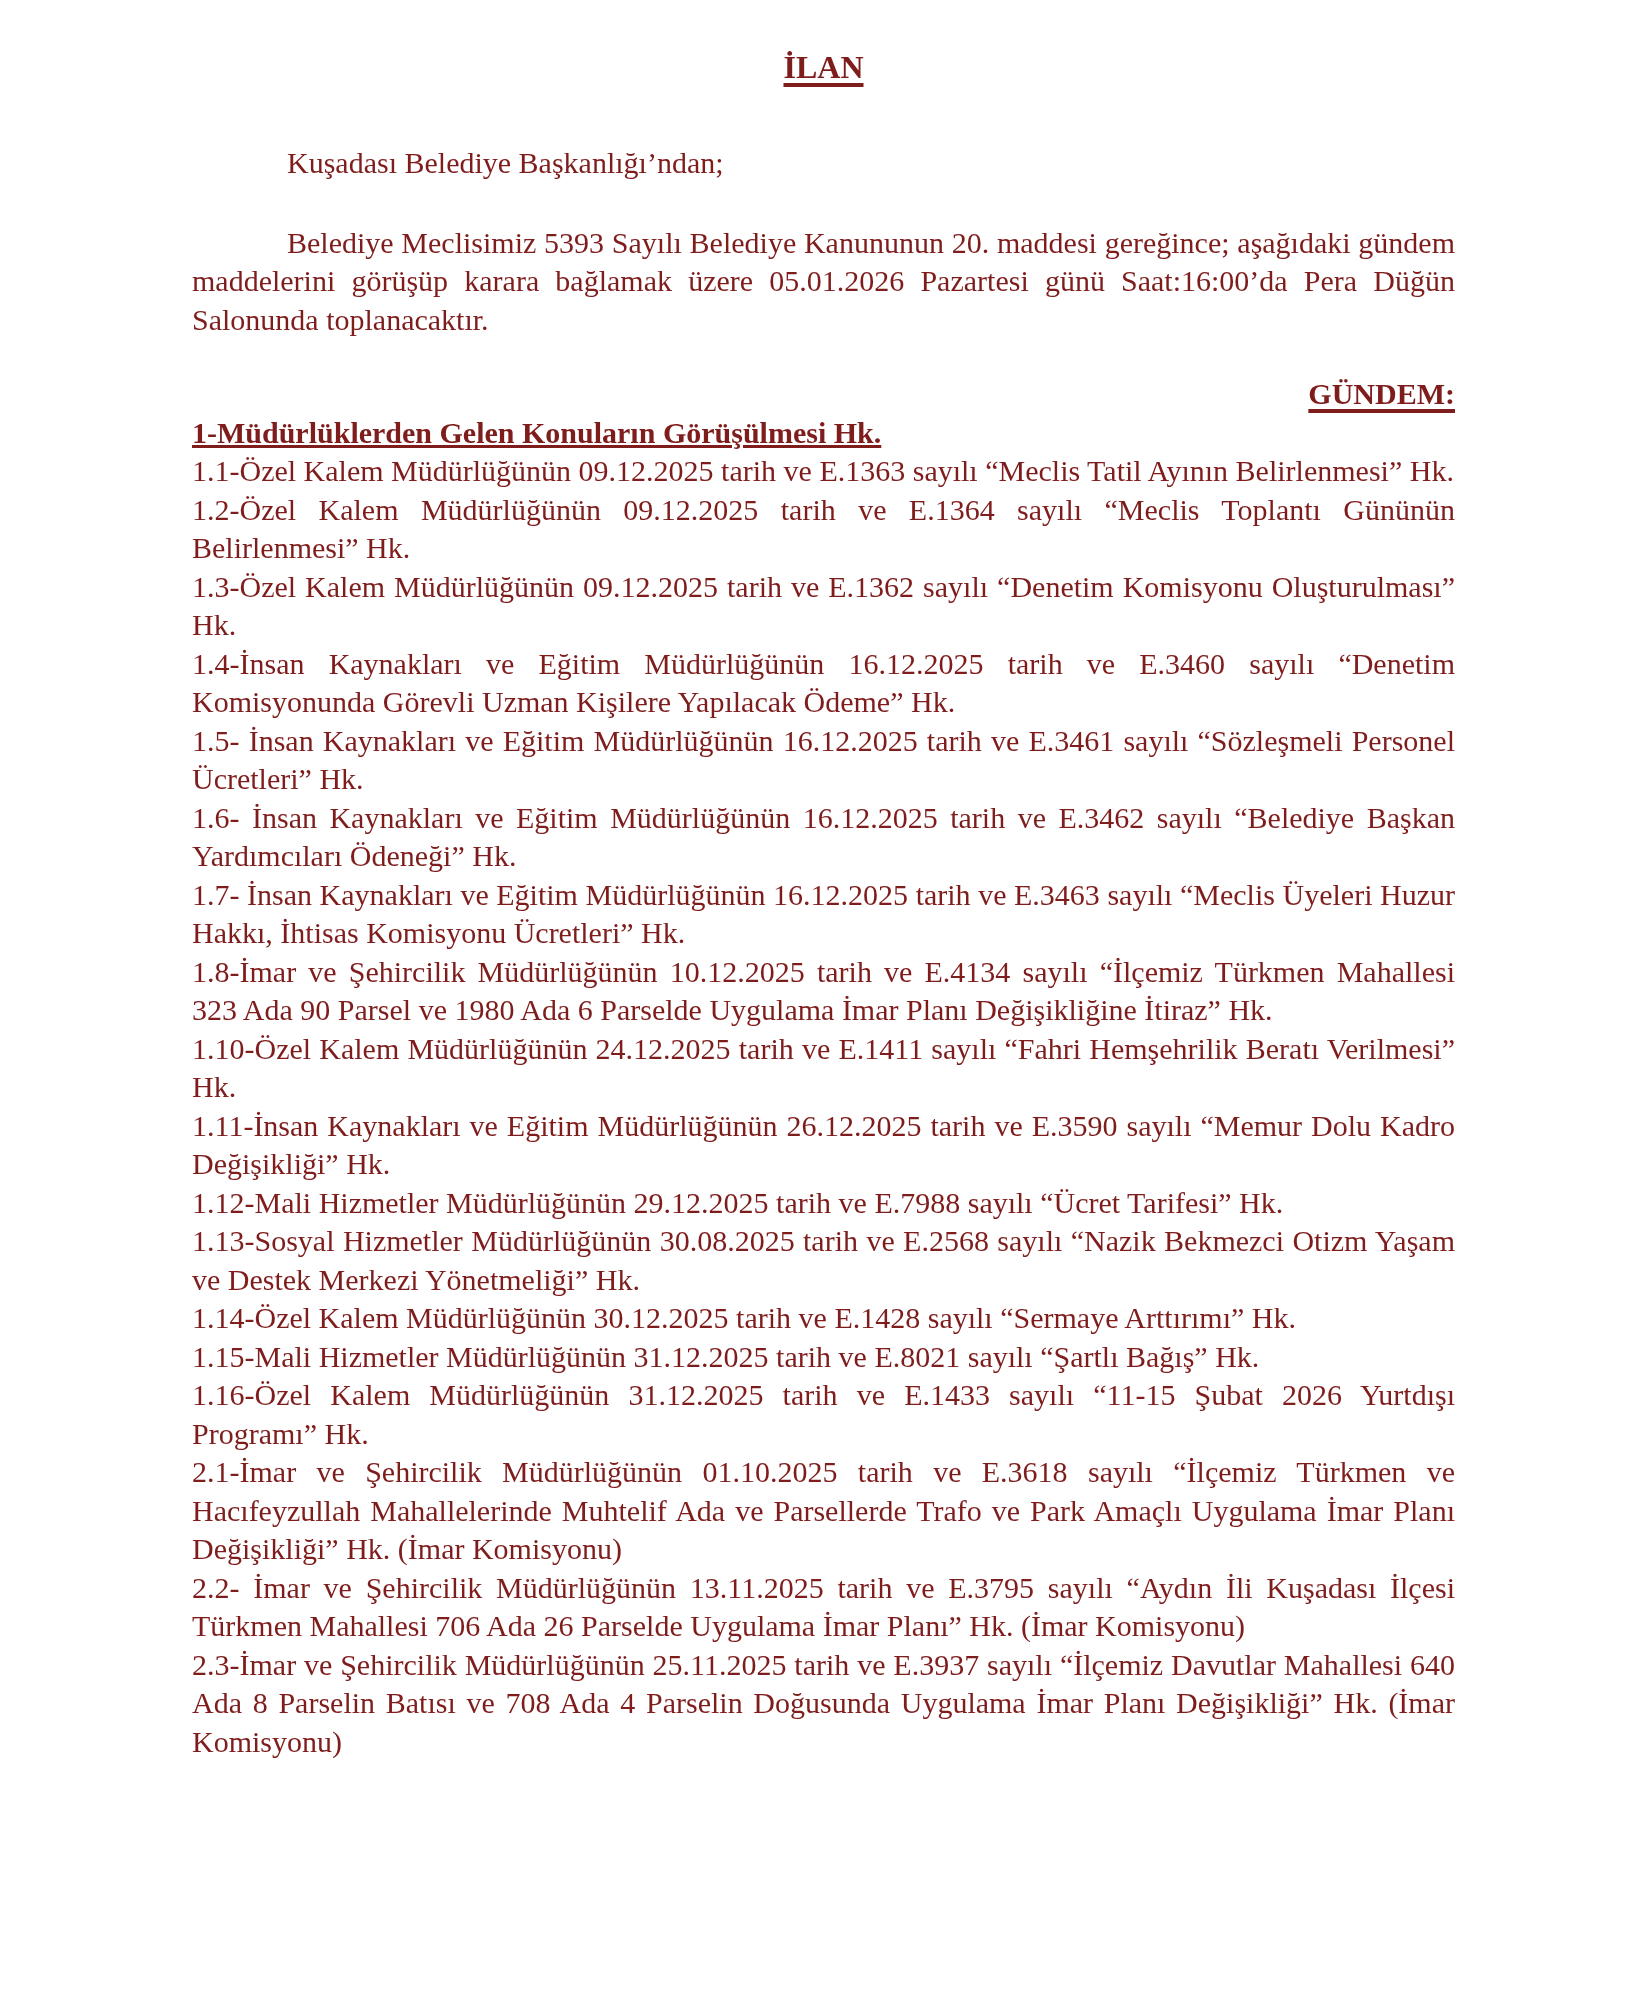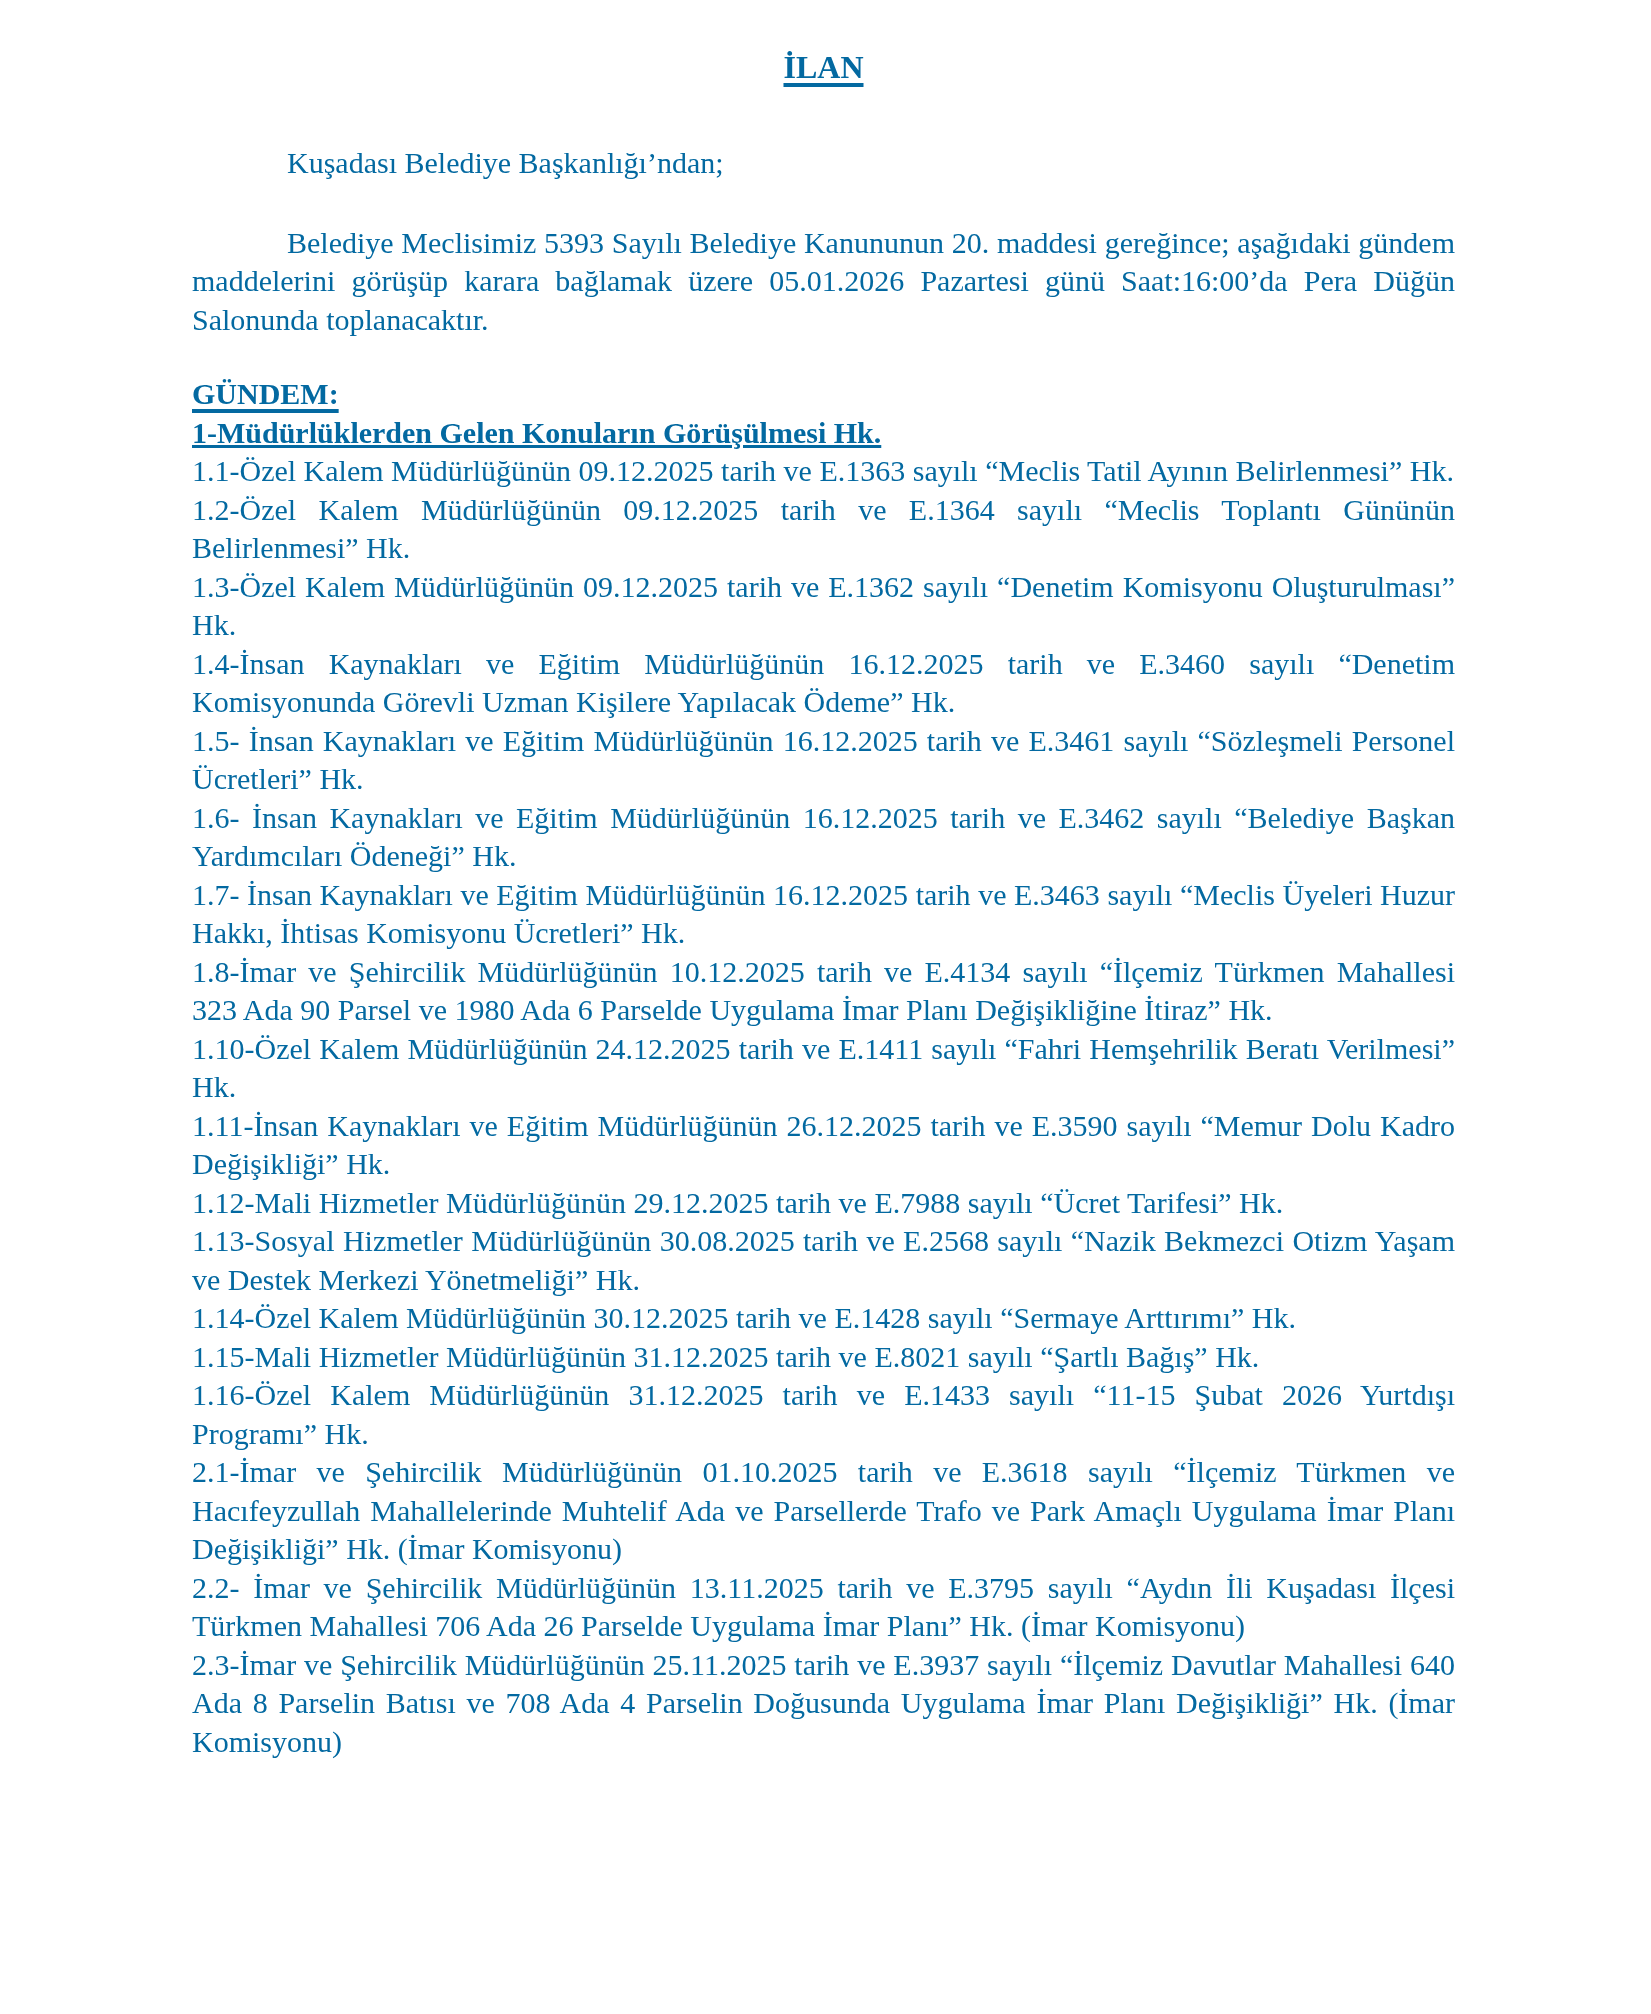--- a/index.html
+++ b/index.html
@@ -3,21 +3,21 @@
 <meta charset="utf-8">
 <style>
   html, body { margin: 0; padding: 0; background: #ffffff; }
   .page {
     position: relative;
     width: 1651px;
     height: 2014px;
     box-sizing: border-box;
     padding: 46px 196px 20px 192px;
     background: #ffffff;
-    color: #0369a1;
+    color: #7f1d1d;
     font-family: "Liberation Serif", serif;
     font-size: 30px;
     line-height: 38.5px;
     overflow: hidden;
   }
   .title {
     margin: 0;
     font-size: 32px;
     font-weight: bold;
     text-align: center;
@@ -35,20 +35,21 @@
   .intro {
     margin: 41px 0 0 0;
     text-indent: 95px;
     text-align: justify;
   }
   .agenda-heading {
     margin: 36px 0 0 0;
     font-size: 30px;
     font-weight: bold;
     line-height: 38.5px;
+    text-align: right;
   }
   .agenda-section {
     margin: 0;
     font-weight: bold;
     text-align: justify;
     text-decoration: underline;
   }
   .agenda-item {
     margin: 0;
     text-align: justify;

